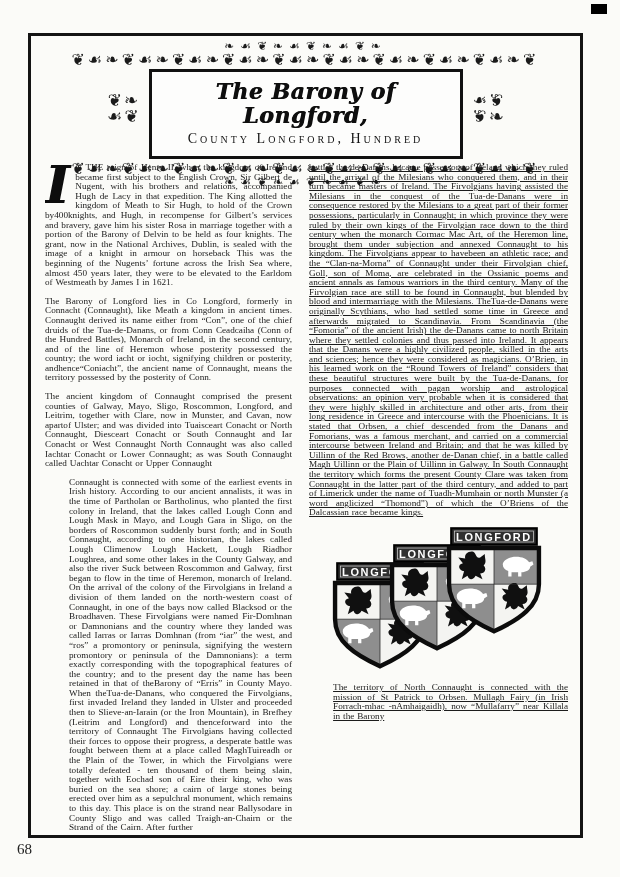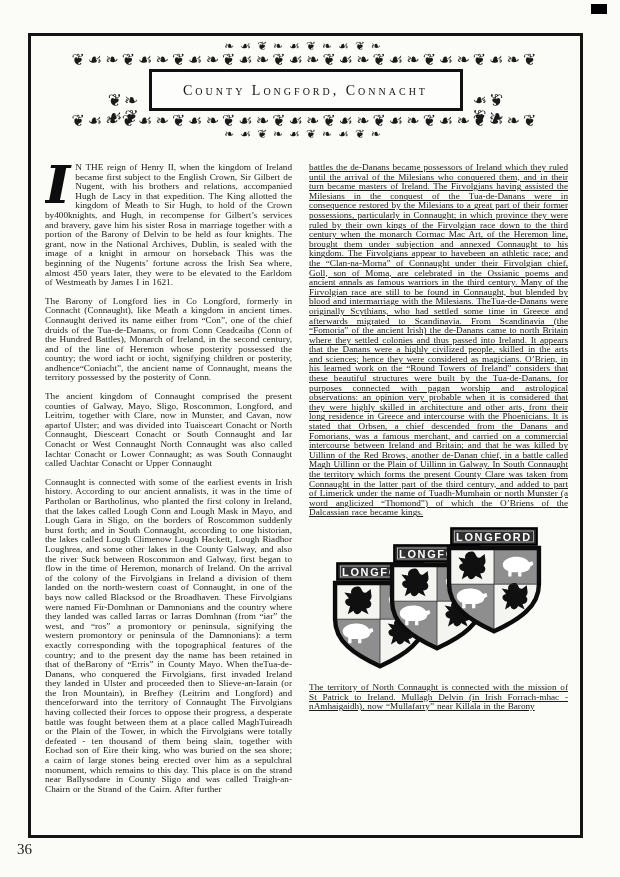--- a/index.html
+++ b/index.html
@@ -41,21 +41,21 @@
     display:flex;align-items:stretch;overflow:hidden;
   }
   .col{flex:0 0 auto;}
   .col-left{width:247px;}
   .col-divider{width:2px;background:#141414;margin:2px 9px 0 8px;}
   .col-right{flex:1 1 auto;min-width:0;text-decoration:underline;}
   p.body{
     margin:0 0 9px;text-align:justify;
     font-size:9.2px;line-height:9.6px;word-spacing:0.6px;color:#1b1b1b;
   }
-  p.body:last-child{margin-bottom:0;}
+  p.body:last-child{margin-bottom:0;margin-left:24px;}
   .dropcap{
     float:left;font-family:"DejaVu Serif",serif;font-weight:bold;font-style:italic;
     font-size:52px;line-height:38px;padding:3px 6px 0 0;color:#0d0d0d;
     text-shadow:1px 0 #0d0d0d;
   }
   
   .shields{position:relative;width:232px;height:148px;margin:3px 0 8px 14px;}
   .shield{position:absolute;width:114px;height:110px;}
   .shield.s1{left:0;top:35px;}
   .shield.s2{left:57px;top:17px;}
@@ -97,21 +97,22 @@
 <div class="corner-mark"></div>
 
 <div class="frame">
 
   <div class="masthead">
     <div class="orn orn-small">❧☙❦❧☙❦❧☙❦❧</div>
     <div class="orn orn-full">❦☙❧❦☙❧❦☙❧❦☙❧❦☙❧❦☙❧❦☙❧❦☙❧❦☙❧❦</div>
     <span class="sprig sprig-left">❦❧ ☙❦</span>
     <span class="sprig sprig-right">❦❧ ☙❦</span>
     <div class="title-box">
-      <div class="doc-subtitle">County Longford, Connacht</div>
+      <div class="doc-title">The Barony of Longford,</div>
+      <div class="doc-subtitle">County Longford, Hundred</div>
     </div>
     <div class="orn orn-full">❦☙❧❦☙❧❦☙❧❦☙❧❦☙❧❦☙❧❦☙❧❦☙❧❦☙❧❦</div>
     <div class="orn orn-small">❧☙❦❧☙❦❧☙❦❧</div>
   </div>
 
   <div class="content">
 
     <div class="col col-left">
       <p class="body"><span class="dropcap">I</span><span>N THE reign of Henry II, when the kingdom of Ireland became first subject to the English Crown, Sir Gilbert de Nugent, with his brothers and relations, accompanied Hugh de Lacy in that expedition. The King allotted the kingdom of Meath to Sir Hugh, to hold of the Crown by400knights, and Hugh, in recompense for Gilbert’s services and bravery, gave him his sister Rosa in marriage together with a portion of the Barony of Delvin to be held as four knights. The grant, now in the National Archives, Dublin, is sealed with the image of a knight in armour on horseback This was the beginning of the Nugents’ fortune across the Irish Sea where, almost 450 years later, they were to be elevated to the Earldom of Westmeath by James I in 1621.</span></p>
       <p class="body">The Barony of Longford lies in Co Longford, formerly in Connacht (Connaught), like Meath a kingdom in ancient times. Connaught derived its name either from “Con”, one of the chief druids of the Tua-de-Danans, or from Conn Ceadcaiha (Conn of the Hundred Battles), Monarch of Ireland, in the second century, and of the line of Heremon whose posterity possessed the country; the word iacht or iocht, signifying children or posterity, andhence“Coniacht”, the ancient name of Connaught, means the territory possessed by the posterity of Conn.</p>
@@ -129,19 +130,19 @@
             <use href="#longford-shield"></use>
           </svg>
         <svg class="shield s2" viewBox="0 0 104 100">
             <use href="#longford-shield"></use>
           </svg>
         <svg class="shield s3" viewBox="0 0 104 100">
             <use href="#longford-shield"></use>
           </svg>
       </div>
 
-      <p class="body">The territory of North Connaught is connected with the mission of St Patrick to Ireland. Mullagh Delvin (in Irish Forrach-mhac -nAmhaigaidh), now “Mullafarry” near Killala in the Barony</p>
+      <p class="body">The territory of North Connaught is connected with the mission of St Patrick to Orbsen. Mullagh Fairy (in Irish Forrach-mhac -nAmhaigaidh), now “Mullafarry” near Killala in the Barony</p>
     </div>
 
   </div>
 </div>
 
-<div class="page-number">36</div>
+<div class="page-number">68</div>
 
 </body></html>

